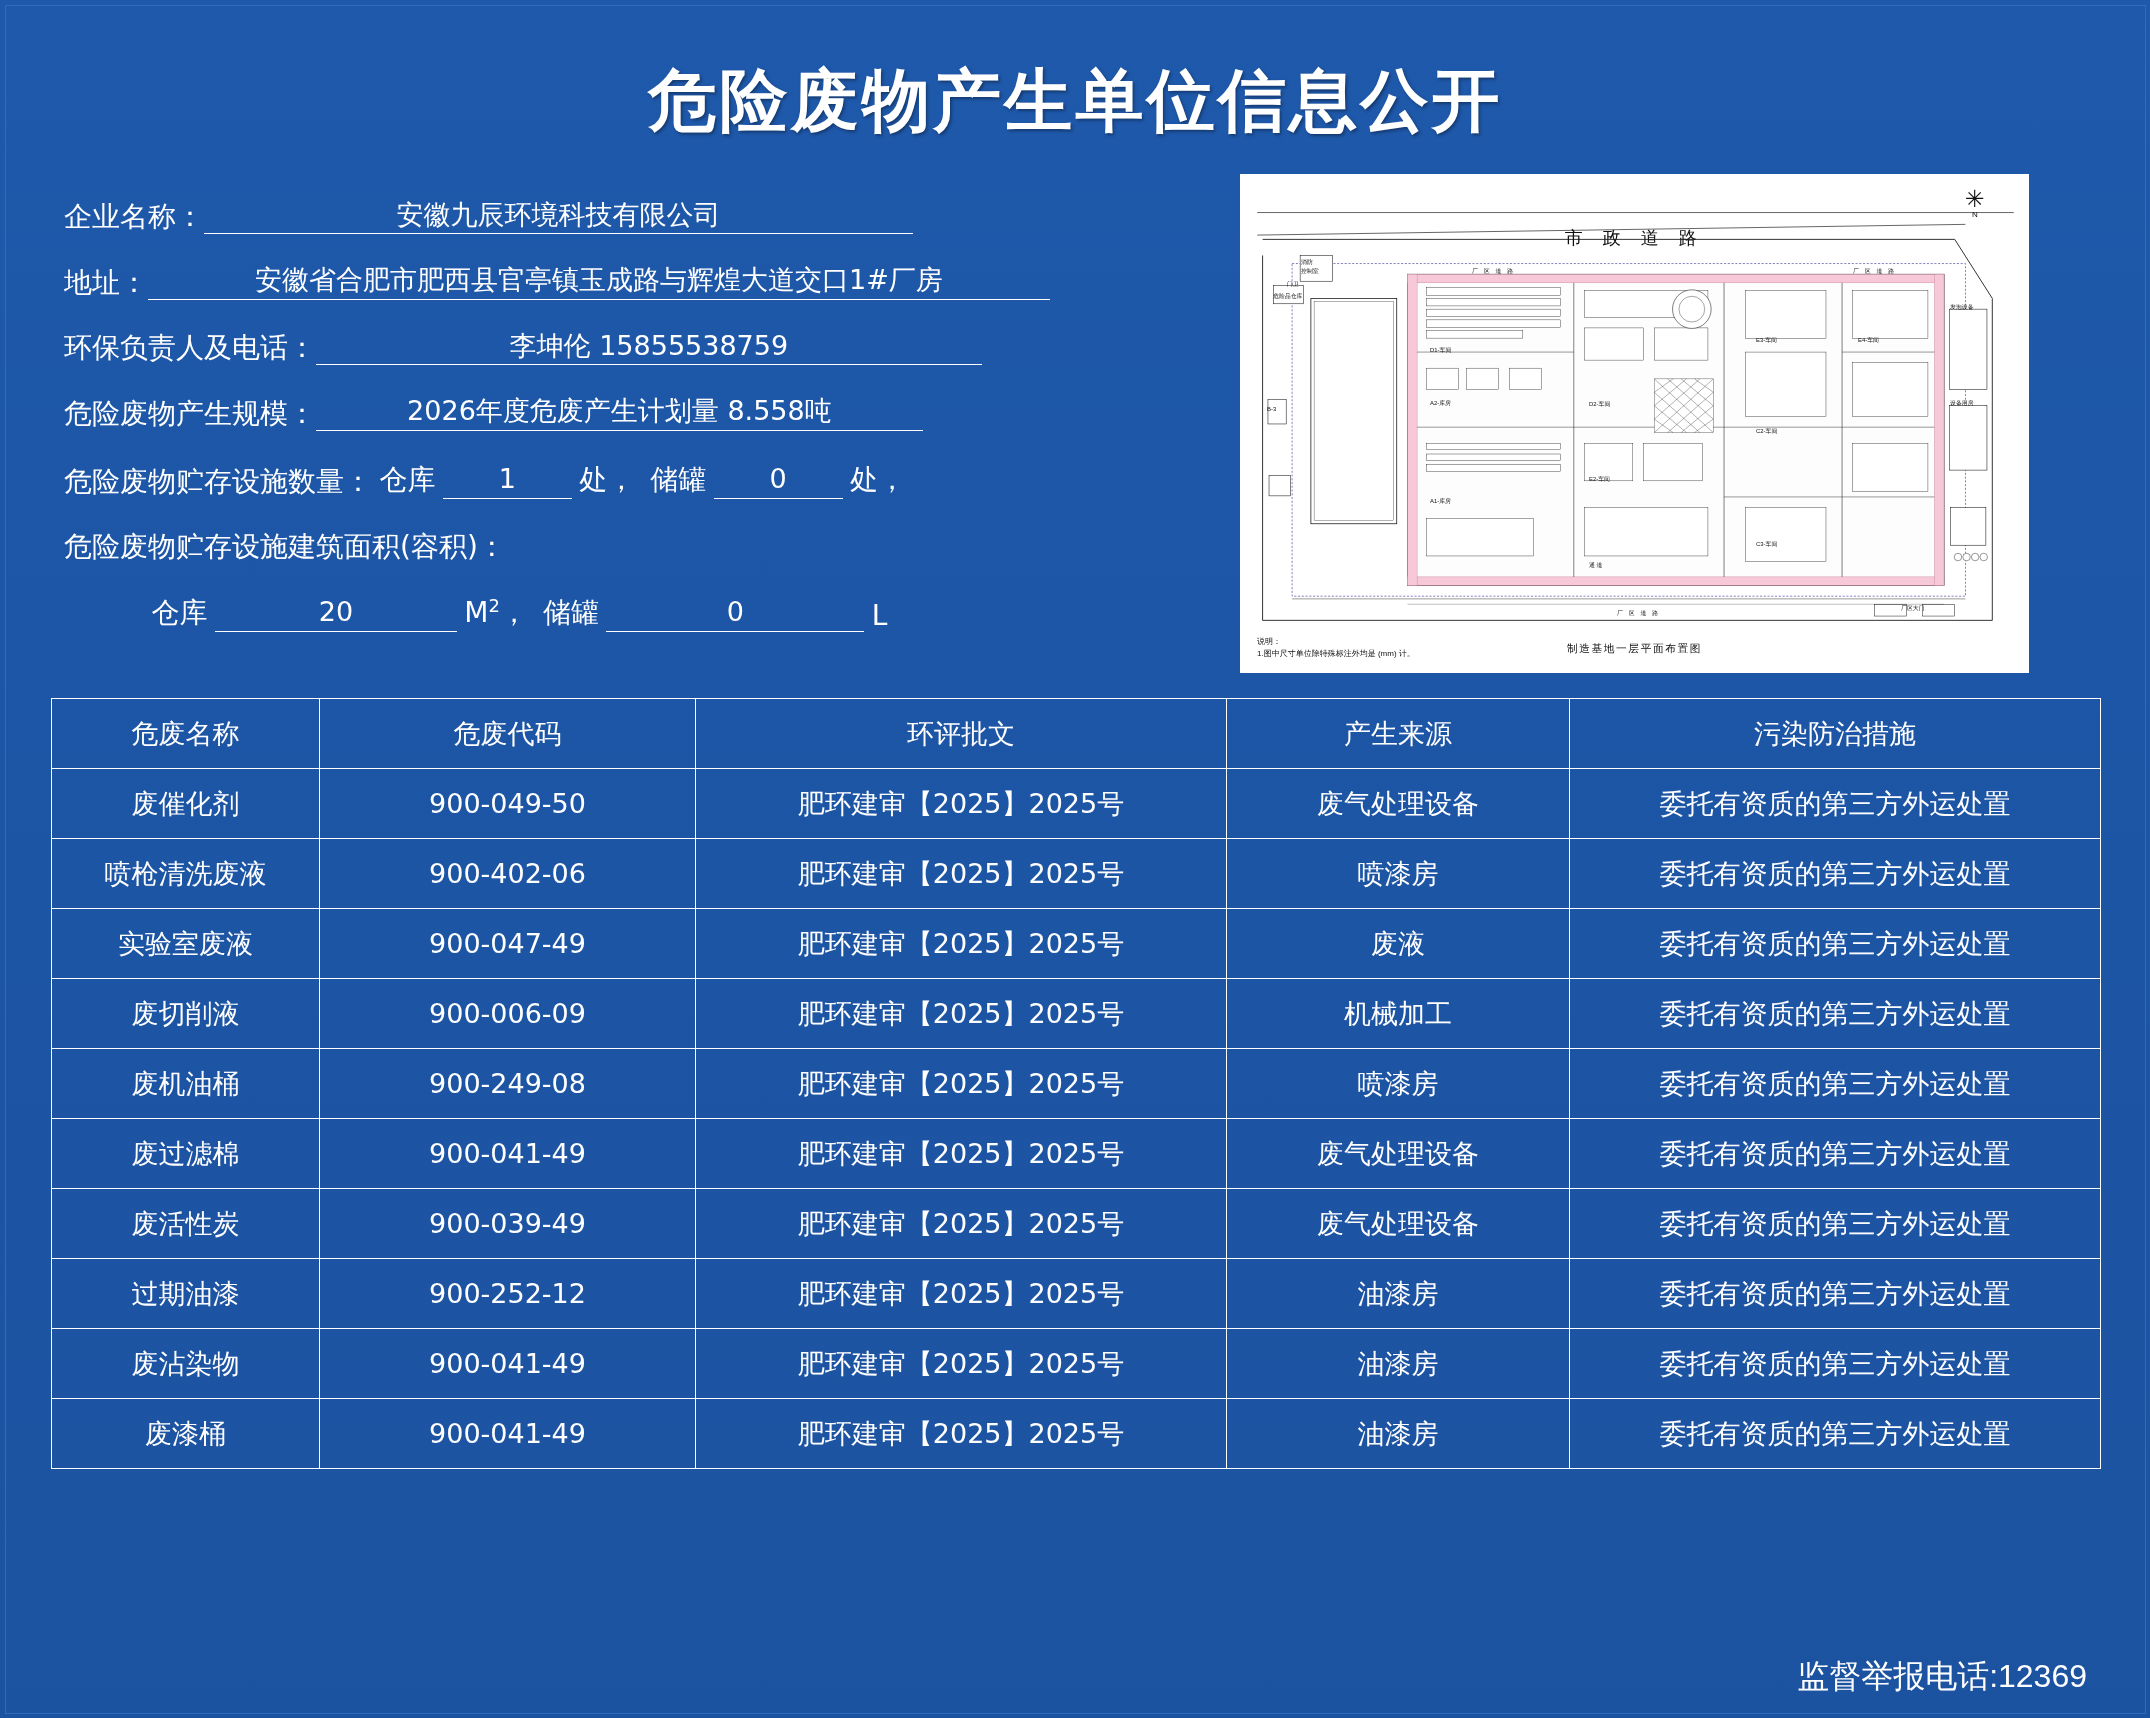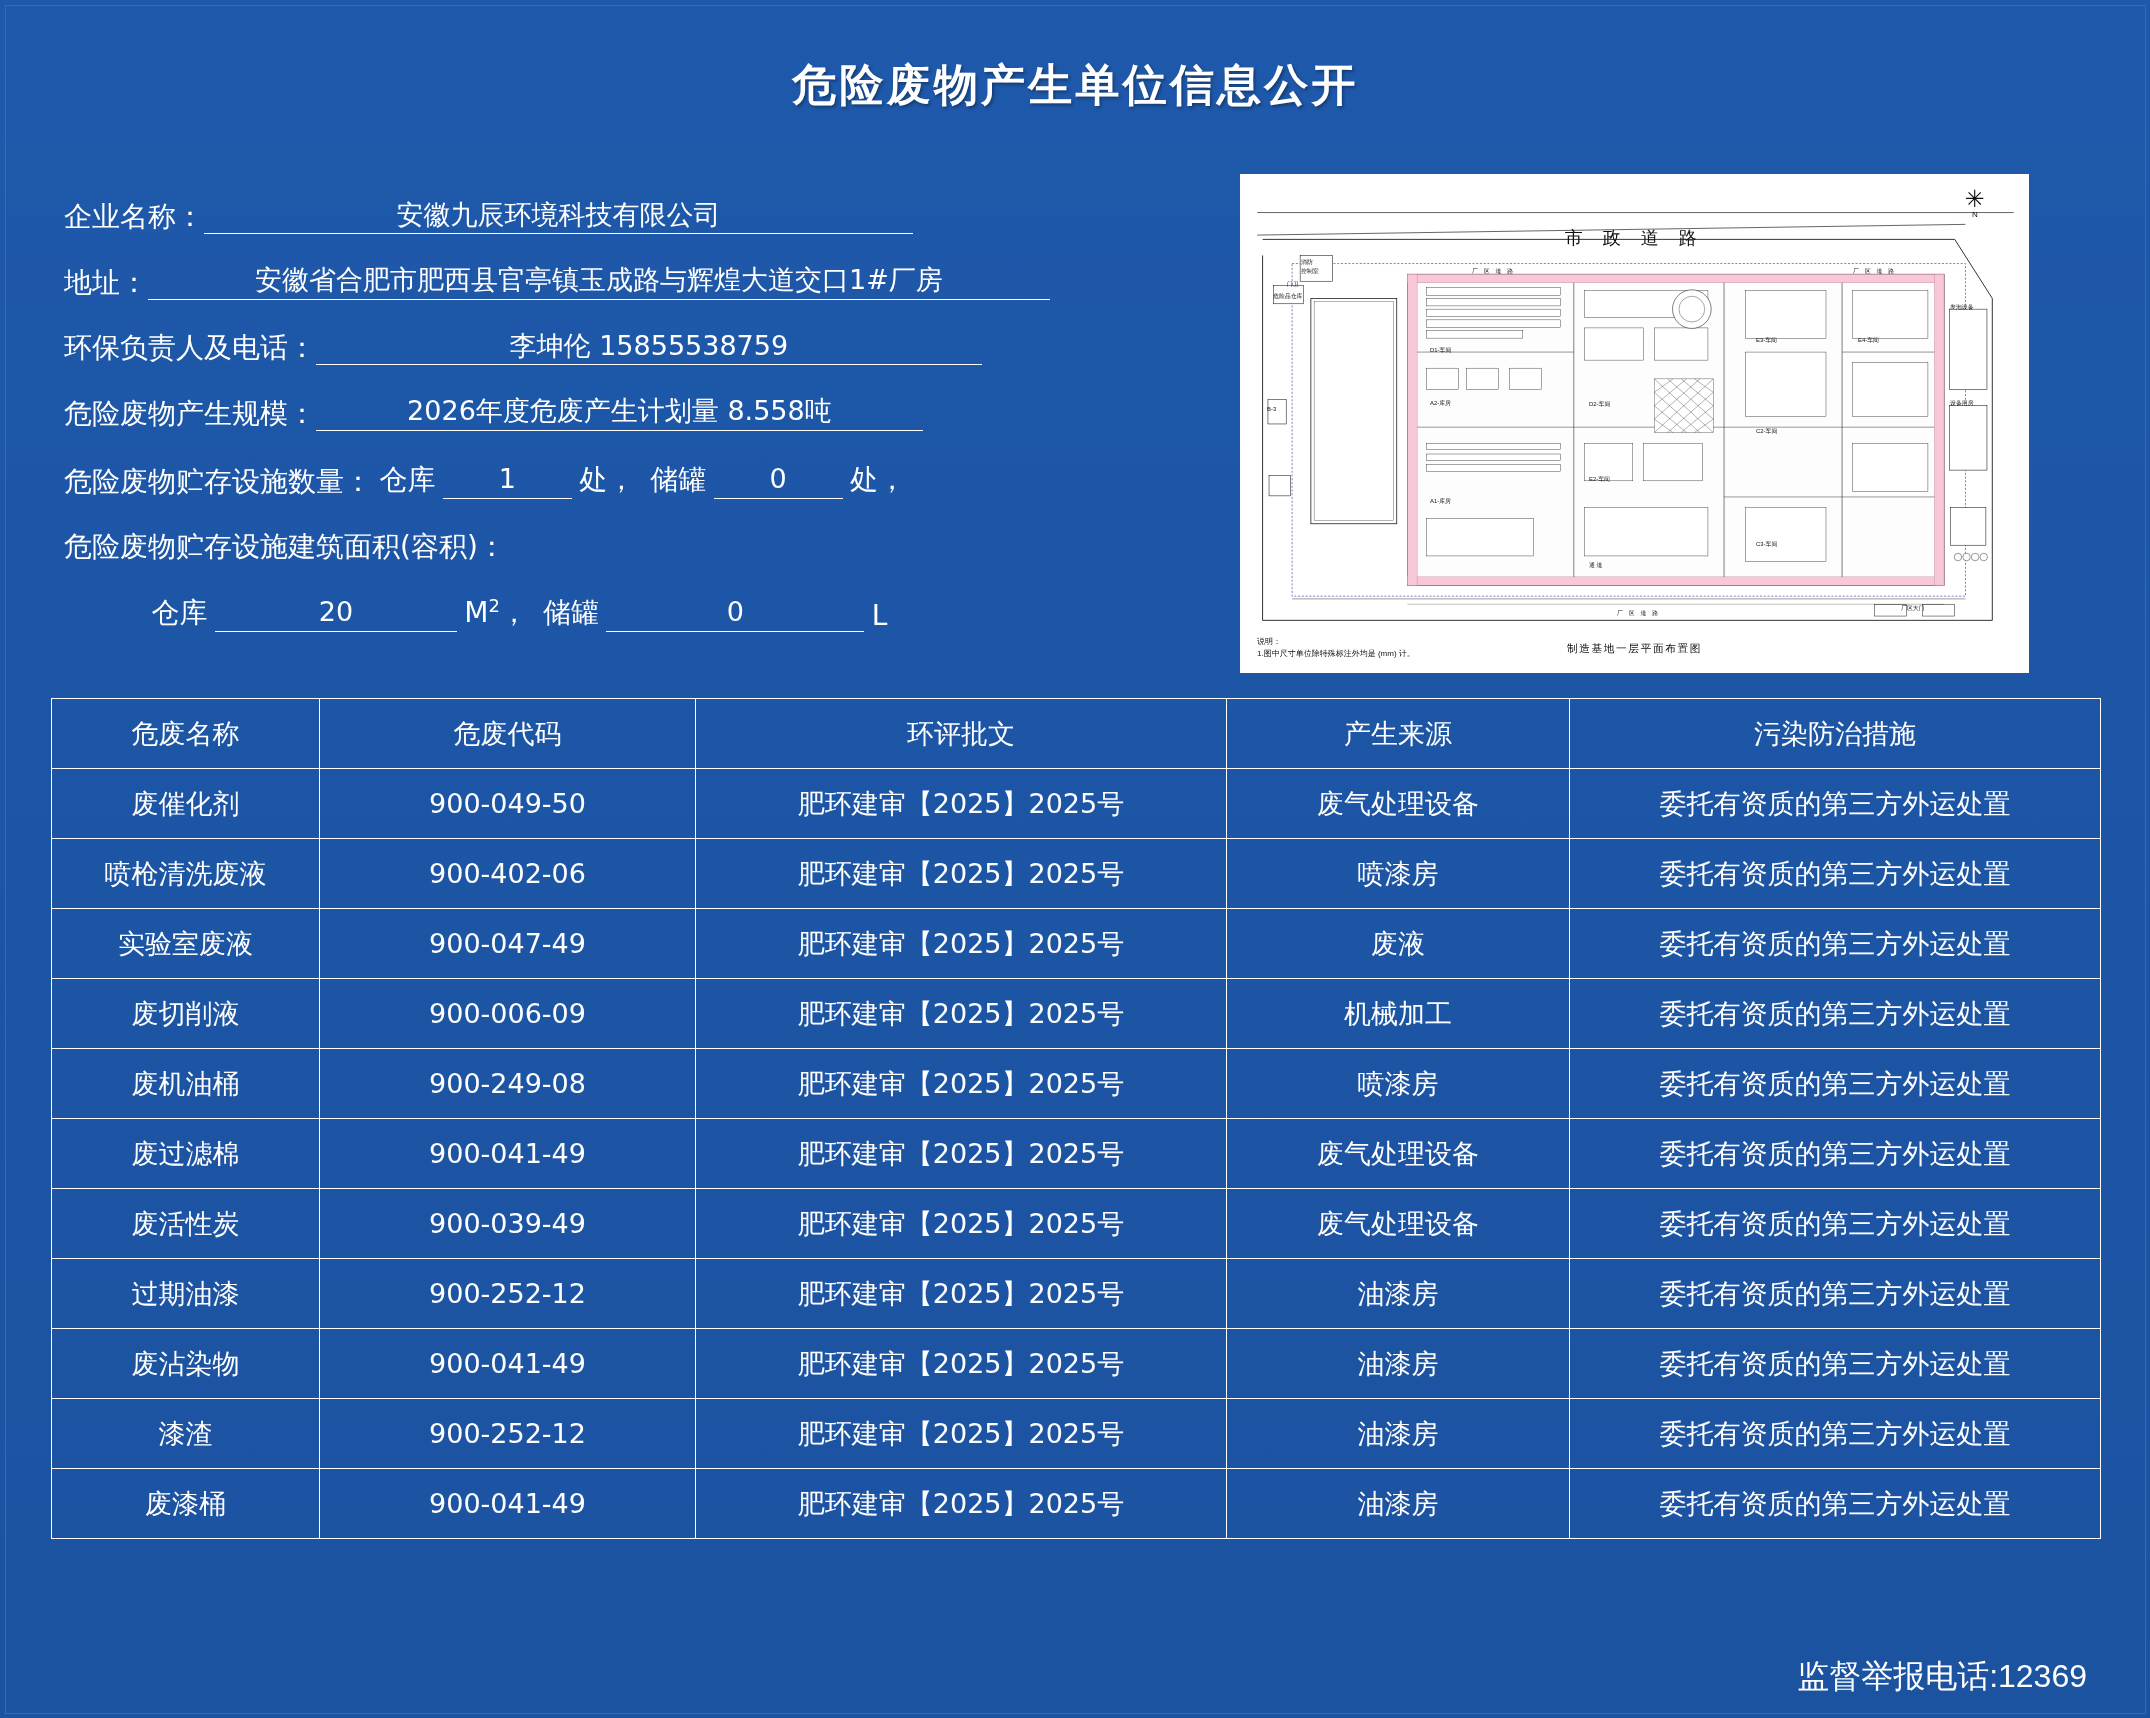--- a/index.html
+++ b/index.html
@@ -28,21 +28,21 @@
     pointer-events: none;
   }
 
   .title {
     position: absolute;
     top: 56px;
     left: 0;
     width: 100%;
     text-align: center;
     color: #ffffff;
-    font-size: 44px;
+    font-size: 68px;
     font-weight: bold;
     letter-spacing: 3.2px;
     font-family: "DejaVu Sans", "Liberation Sans", sans-serif;
     text-shadow: 1.6px 2.1px 3.2px rgba(0,0,0,0.35);
   }
 
   
   .info {
     position: absolute;
     left: 64px;
@@ -473,27 +473,20 @@
           <td>委托有资质的第三方外运处置</td>
         </tr>
         <tr>
           <td>废沾染物</td>
           <td>900-041-49</td>
           <td>肥环建审【2025】2025号</td>
           <td>油漆房</td>
           <td>委托有资质的第三方外运处置</td>
         </tr>
         <tr>
-          <td>漆渣</td>
-          <td>900-252-12</td>
-          <td>肥环建审【2025】2025号</td>
-          <td>油漆房</td>
-          <td>委托有资质的第三方外运处置</td>
-        </tr>
-        <tr>
           <td>废漆桶</td>
           <td>900-041-49</td>
           <td>肥环建审【2025】2025号</td>
           <td>油漆房</td>
           <td>委托有资质的第三方外运处置</td>
         </tr>
       </tbody>
     </table>
   </div>
 

